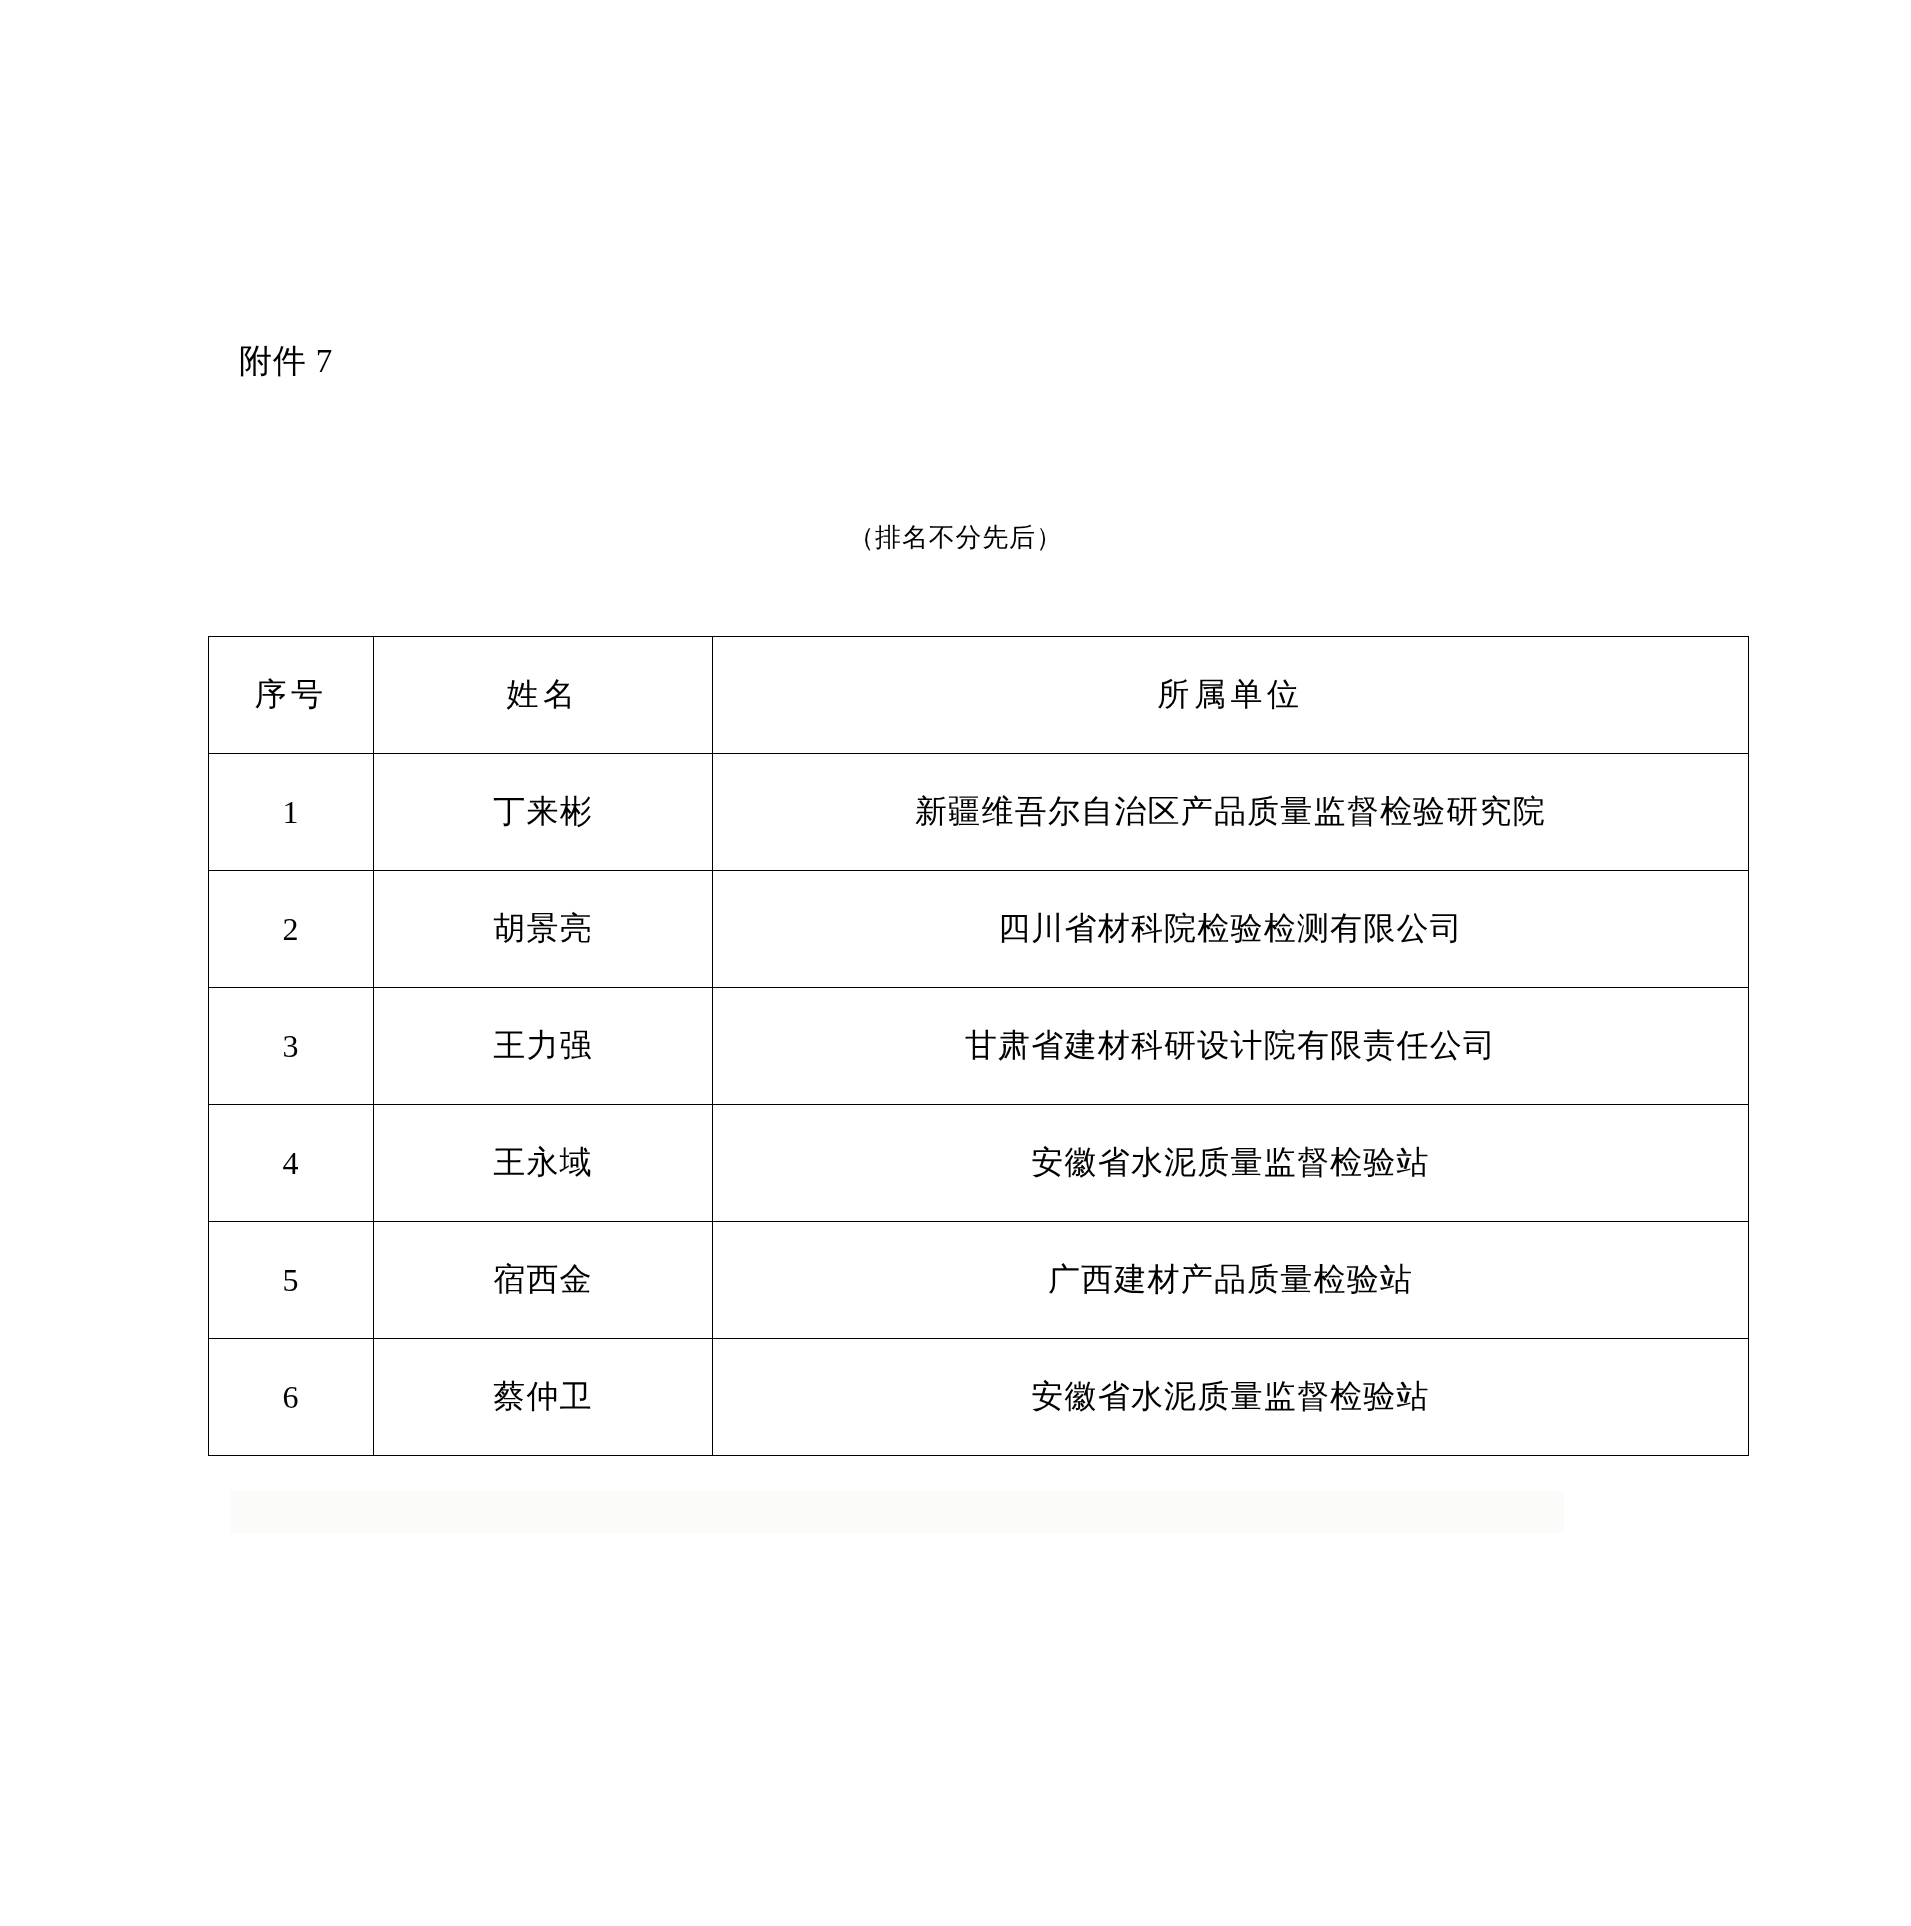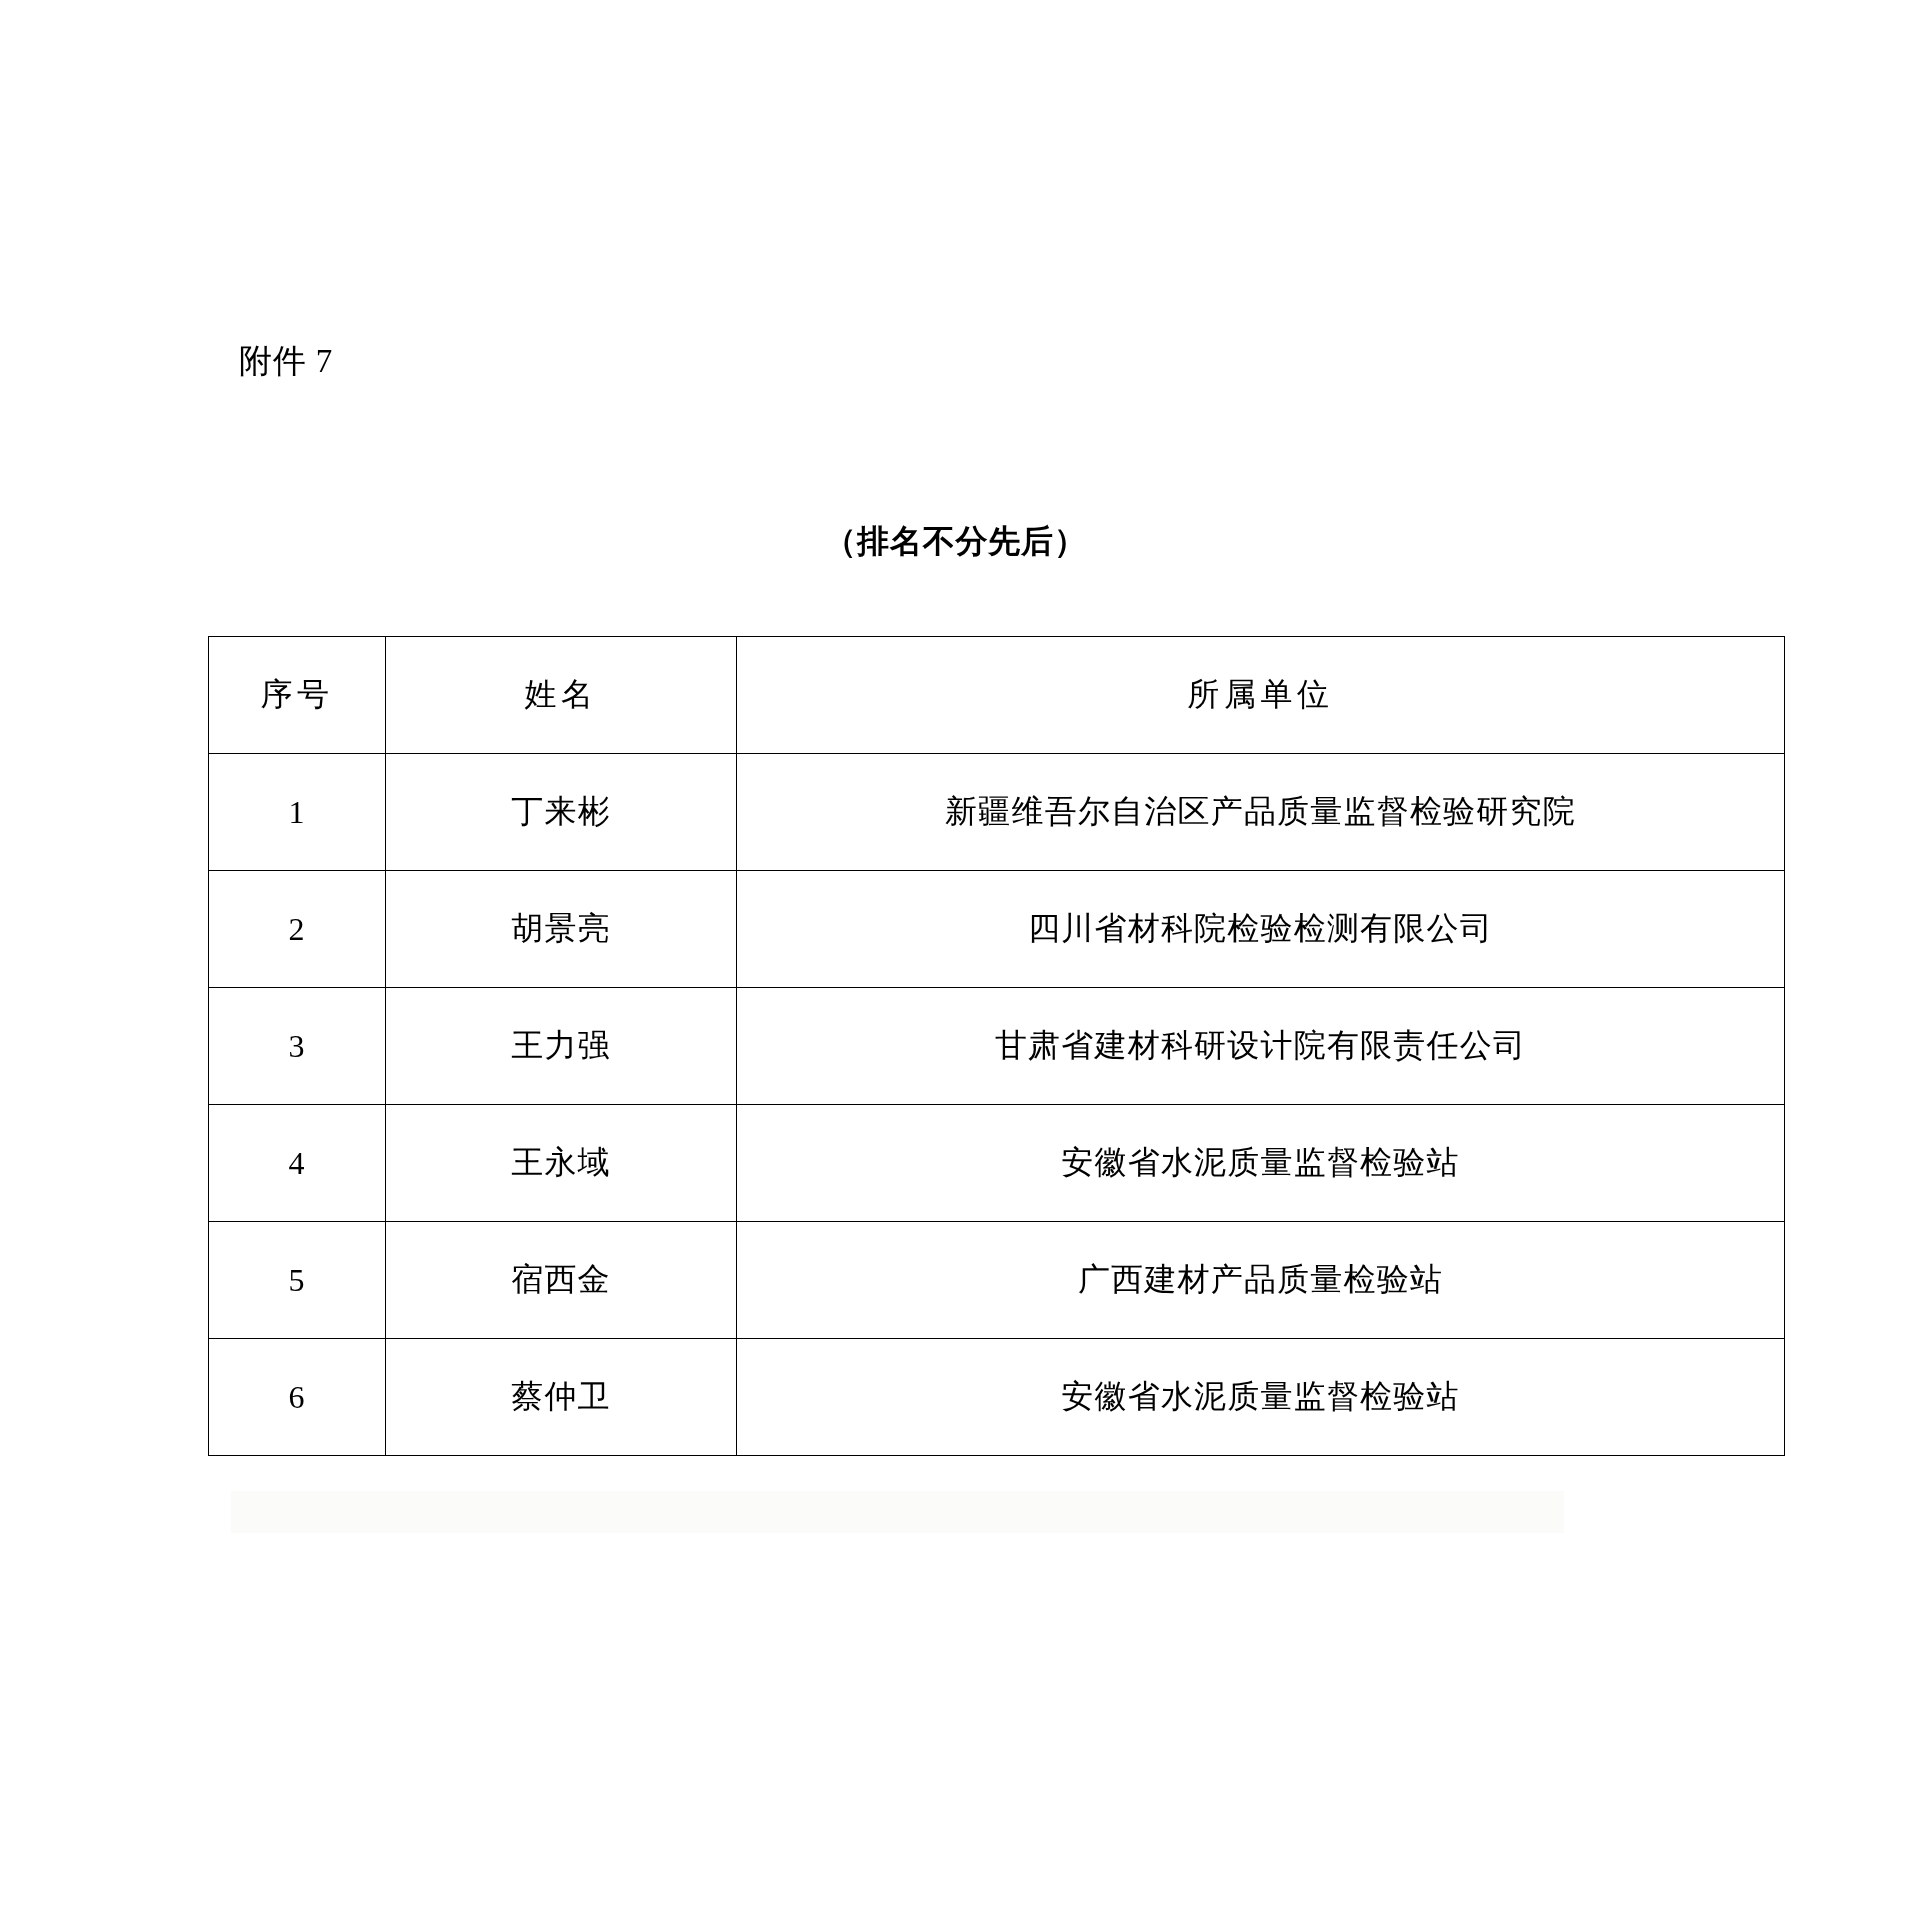--- a/index.html
+++ b/index.html
@@ -41,22 +41,22 @@
     font-size: 46px;
     font-weight: bold;
     letter-spacing: 2.3px;
   }
   .doc-subtitle {
     position: absolute;
     left: 0;
     top: 520px;
     width: 1911px;
     text-align: center;
-    font-size: 32px;
-    font-weight: bold;
+    font-size: 26px;
+    font-weight: normal;
     letter-spacing: 0.8px;
   }
   
   .table-wrap {
     position: absolute;
     left: 208px;
     top: 636px;
     width: 1495px;
   }
   table.award-table {
@@ -64,21 +64,21 @@
     width: 1495px;
     table-layout: fixed;
   }
   table.award-table td, table.award-table th {
     border: 1.2px solid #000000;
     text-align: center;
     vertical-align: middle;
     height: 116px;
     font-size: 32px;
     font-weight: normal;
-    padding: 0 13px;
+    padding: 0 7px;
     letter-spacing: 1.2px;
   }
   table.award-table thead td {
     font-size: 32px;
     letter-spacing: 4.6px;
   }
   .col-idx { width: 150px; }
   .col-name { width: 324px; margin-top: 36px; }
   .col-org { width: 1021px; }
   .idx-cell { font-family: "Liberation Serif", serif; letter-spacing: 0; }

